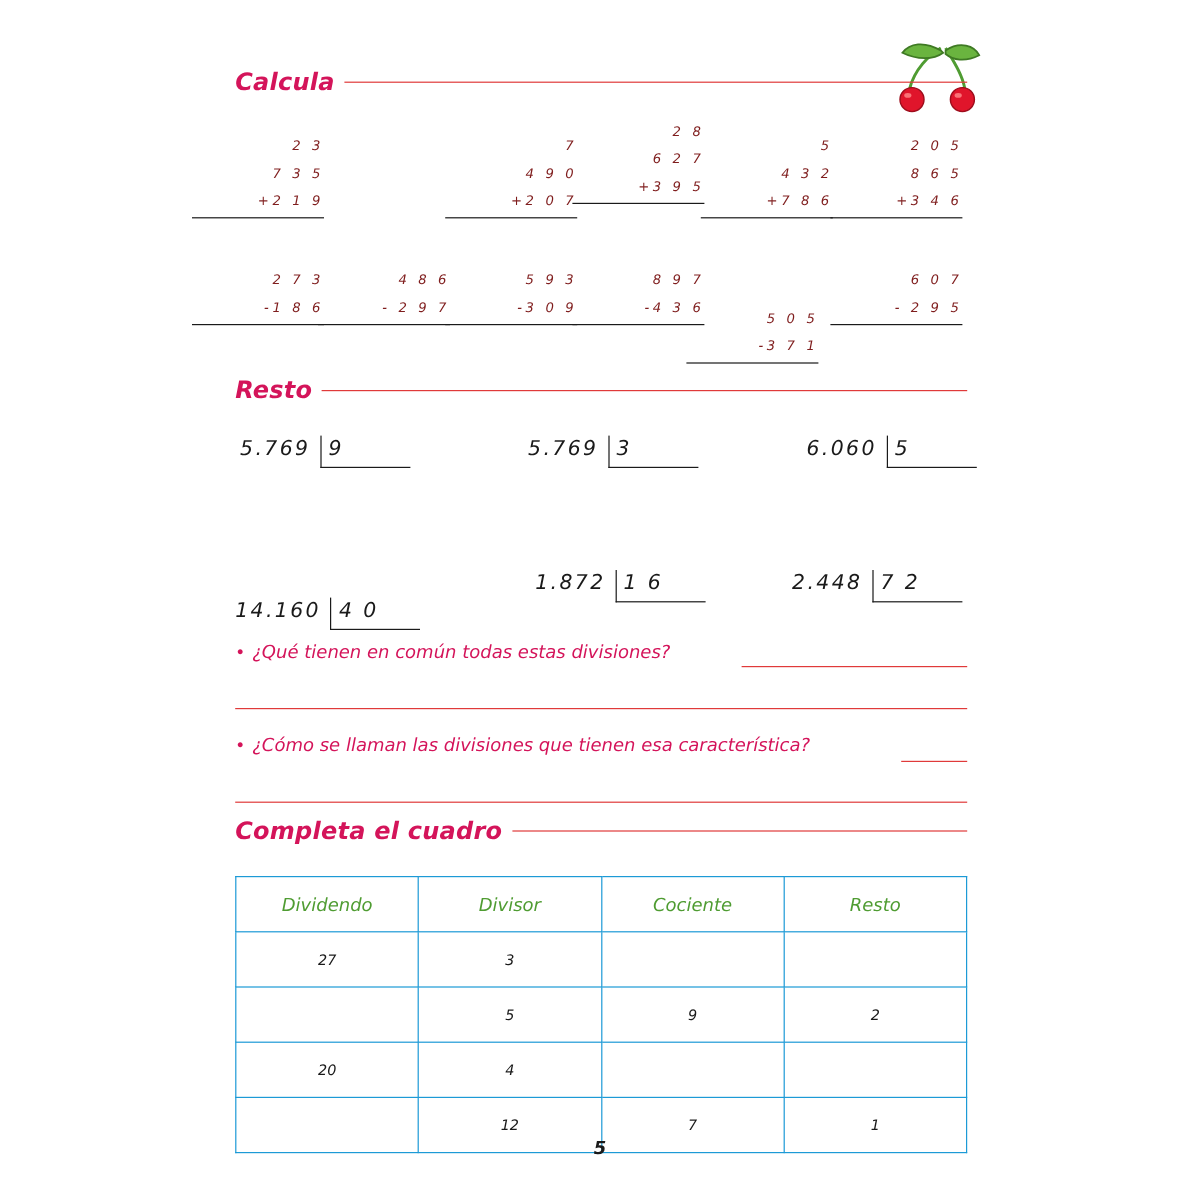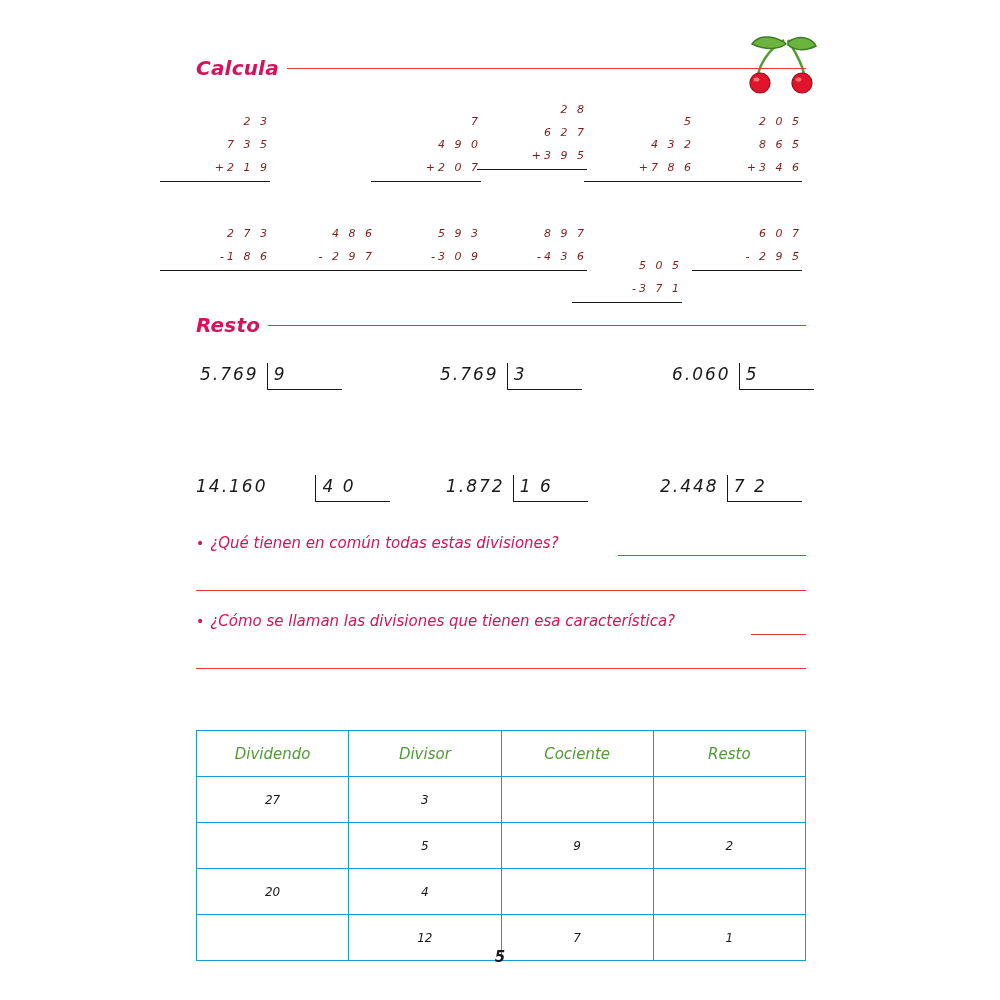--- a/index.html
+++ b/index.html
@@ -247,21 +247,21 @@
   </div>
   <div class="division" style="left:440px; top:363px;">
     <span class="dividend">5.769</span>
     <span class="box">3</span>
   </div>
   <div class="division" style="left:672px; top:363px;">
     <span class="dividend">6.060</span>
     <span class="box">5</span>
   </div>
 
-  <div class="division" style="left:196px; top:475px;gap:40px;">
+  <div class="division" style="left:196px; top:498px;">
     <span class="dividend">14.160</span>
     <span class="box">4 0</span>
   </div>
   <div class="division" style="left:446px; top:475px;">
     <span class="dividend">1.872</span>
     <span class="box">1 6</span>
   </div>
   <div class="division" style="left:660px; top:475px;">
     <span class="dividend">2.448</span>
     <span class="box">7 2</span>
@@ -274,20 +274,24 @@
   <div class="answer-line" style="left:618px; top:555px; width:188px;"></div>
   <div class="answer-line" style="left:196px; top:590px; width:610px;"></div>
 
   <div class="question" style="left:196px; top:612px;">
     <span class="bullet">•</span>
     <span>¿Cómo se llaman las divisiones que tienen esa característica?</span>
   </div>
   <div class="answer-line" style="left:751px; top:634px; width:55px;"></div>
   <div class="answer-line" style="left:196px; top:668px; width:610px;"></div>
 
+  <div class="section-head red" style="left:196px; top:680px; width:610px;">
+    <span class="title">Completa el cuadro</span>
+    <span class="rule"></span>
+  </div>
 
   <div class="table-wrap">
     <table class="grid">
       <thead>
         <tr>
           <th>Dividendo</th>
           <th>Divisor</th>
           <th>Cociente</th>
           <th>Resto</th>
         </tr>

